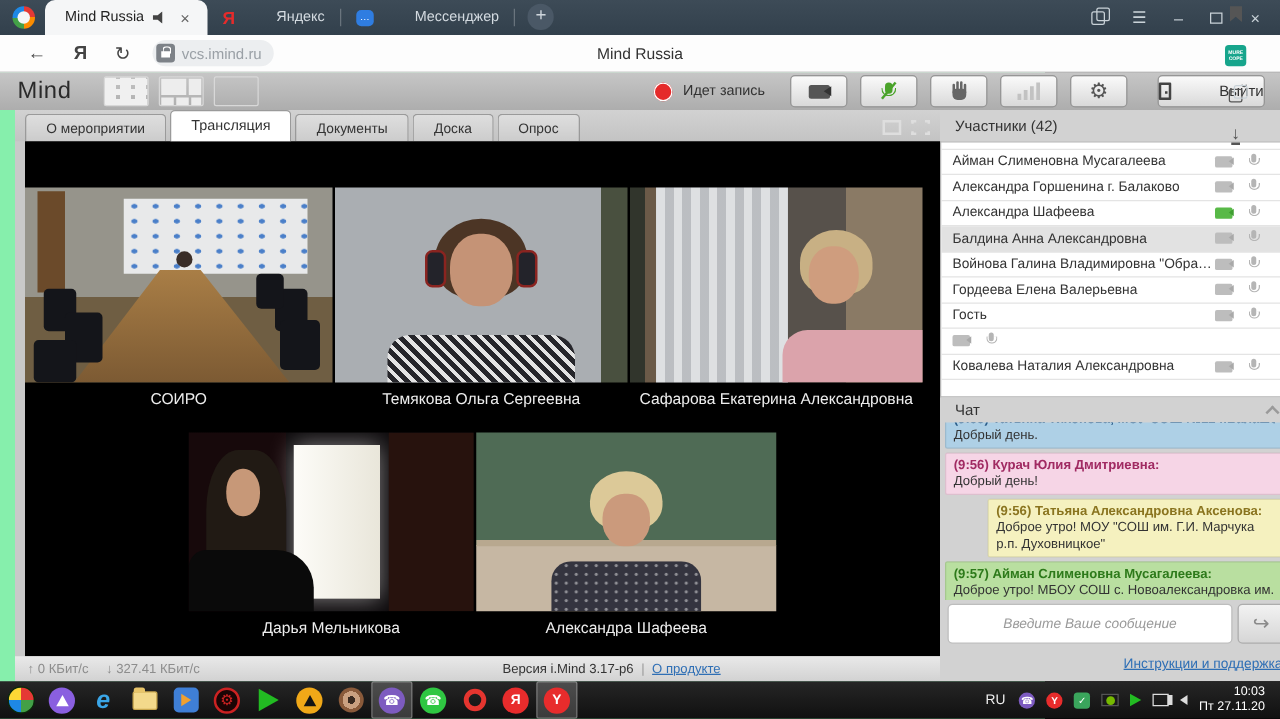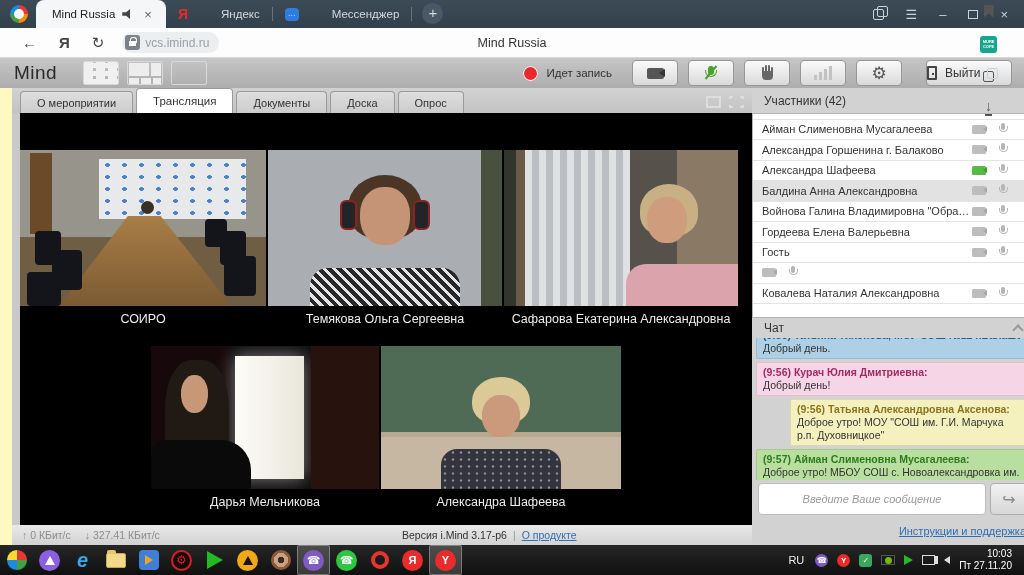--- a/index.html
+++ b/index.html
@@ -1,18 +1,18 @@
 <!DOCTYPE html>
 <html><head>
 <meta charset="utf-8">
 <style>
   *{margin:0;padding:0;box-sizing:border-box;}
   html,body{width:1024px;height:575px;overflow:hidden;background:#000;
     font-family:"Liberation Sans","DejaVu Sans",sans-serif;}
-  .screen{position:relative;width:836px;height:575px;background:#fef9c3;}
+  .screen{position:relative;width:836px;height:575px;background:#86efac;}
 
   
   .tabbar{position:absolute;left:0;top:0;width:1024px;height:28px;
     background:linear-gradient(#3d4b57,#32404c);display:flex;align-items:flex-end;}
   .yb-logo{width:18px;height:18px;border-radius:50%;margin:0 8px 5px 10px;
     background:conic-gradient(#e53935 0 25%,#fb8c00 25% 50%,#43a047 50% 75%,#1e88e5 75%);
     position:relative;}
   .yb-logo::after{content:'';position:absolute;inset:4px;border-radius:50%;background:#f4f6f7;}
   .btab{height:28px;display:flex;align-items:center;gap:7px;padding:0 12px;
     color:#d3dae0;font-size:11.5px;white-space:nowrap;}
@@ -94,21 +94,21 @@
   .ic-hand i{position:absolute;background:#666;width:2.4px;height:8px;border-radius:2px;top:0;}
   .ic-hand i:nth-child(1){left:2px;top:2px;}.ic-hand i:nth-child(2){left:5px;}
   .ic-hand i:nth-child(3){left:8px;}.ic-hand i:nth-child(4){left:11px;top:2px;}
   .ic-hand b{position:absolute;left:2px;top:6px;width:11.5px;height:9px;background:#666;
     border-radius:3px 3px 4px 4px;}
   .ic-sig{display:flex;align-items:flex-end;gap:2px;}
   .ic-sig i{display:block;width:3px;background:#c2c2c2;}
   .ic-gear{font-family:"DejaVu Sans",sans-serif;font-size:17px;color:#555;line-height:1;}
   .exit-btn{width:86px;height:26px;border:1px solid #969696;border-radius:4px;
     background:linear-gradient(#fafafa,#d9d9d9);display:flex;align-items:center;
-    justify-content:flex-start;gap:8px;font-size:12px;color:#333;margin-left:14px;}
+    justify-content:space-between;gap:8px;font-size:12px;color:#333;margin-left:14px;}
   .ic-door{width:10px;height:14px;border:2px solid #444;border-radius:1px;position:relative;}
   .ic-door::after{content:'';position:absolute;right:1px;top:5px;width:2px;height:2px;background:#444;}
 
   
   .content{position:absolute;left:12px;top:88px;width:1024px;height:457px;display:flex;}
   .maincol{width:740px;position:relative;background:#c9c9c9;}
   .tabstrip{height:25px;background:linear-gradient(#d2d2d2,#c3c3c3);display:flex;
     align-items:flex-end;padding-left:8px;position:relative;}
   .vtab{height:22px;display:flex;align-items:center;padding:0 16px;font-size:11px;color:#333;
     background:linear-gradient(#dedede,#cccccc);border:1px solid #9a9a9a;border-bottom:none;

